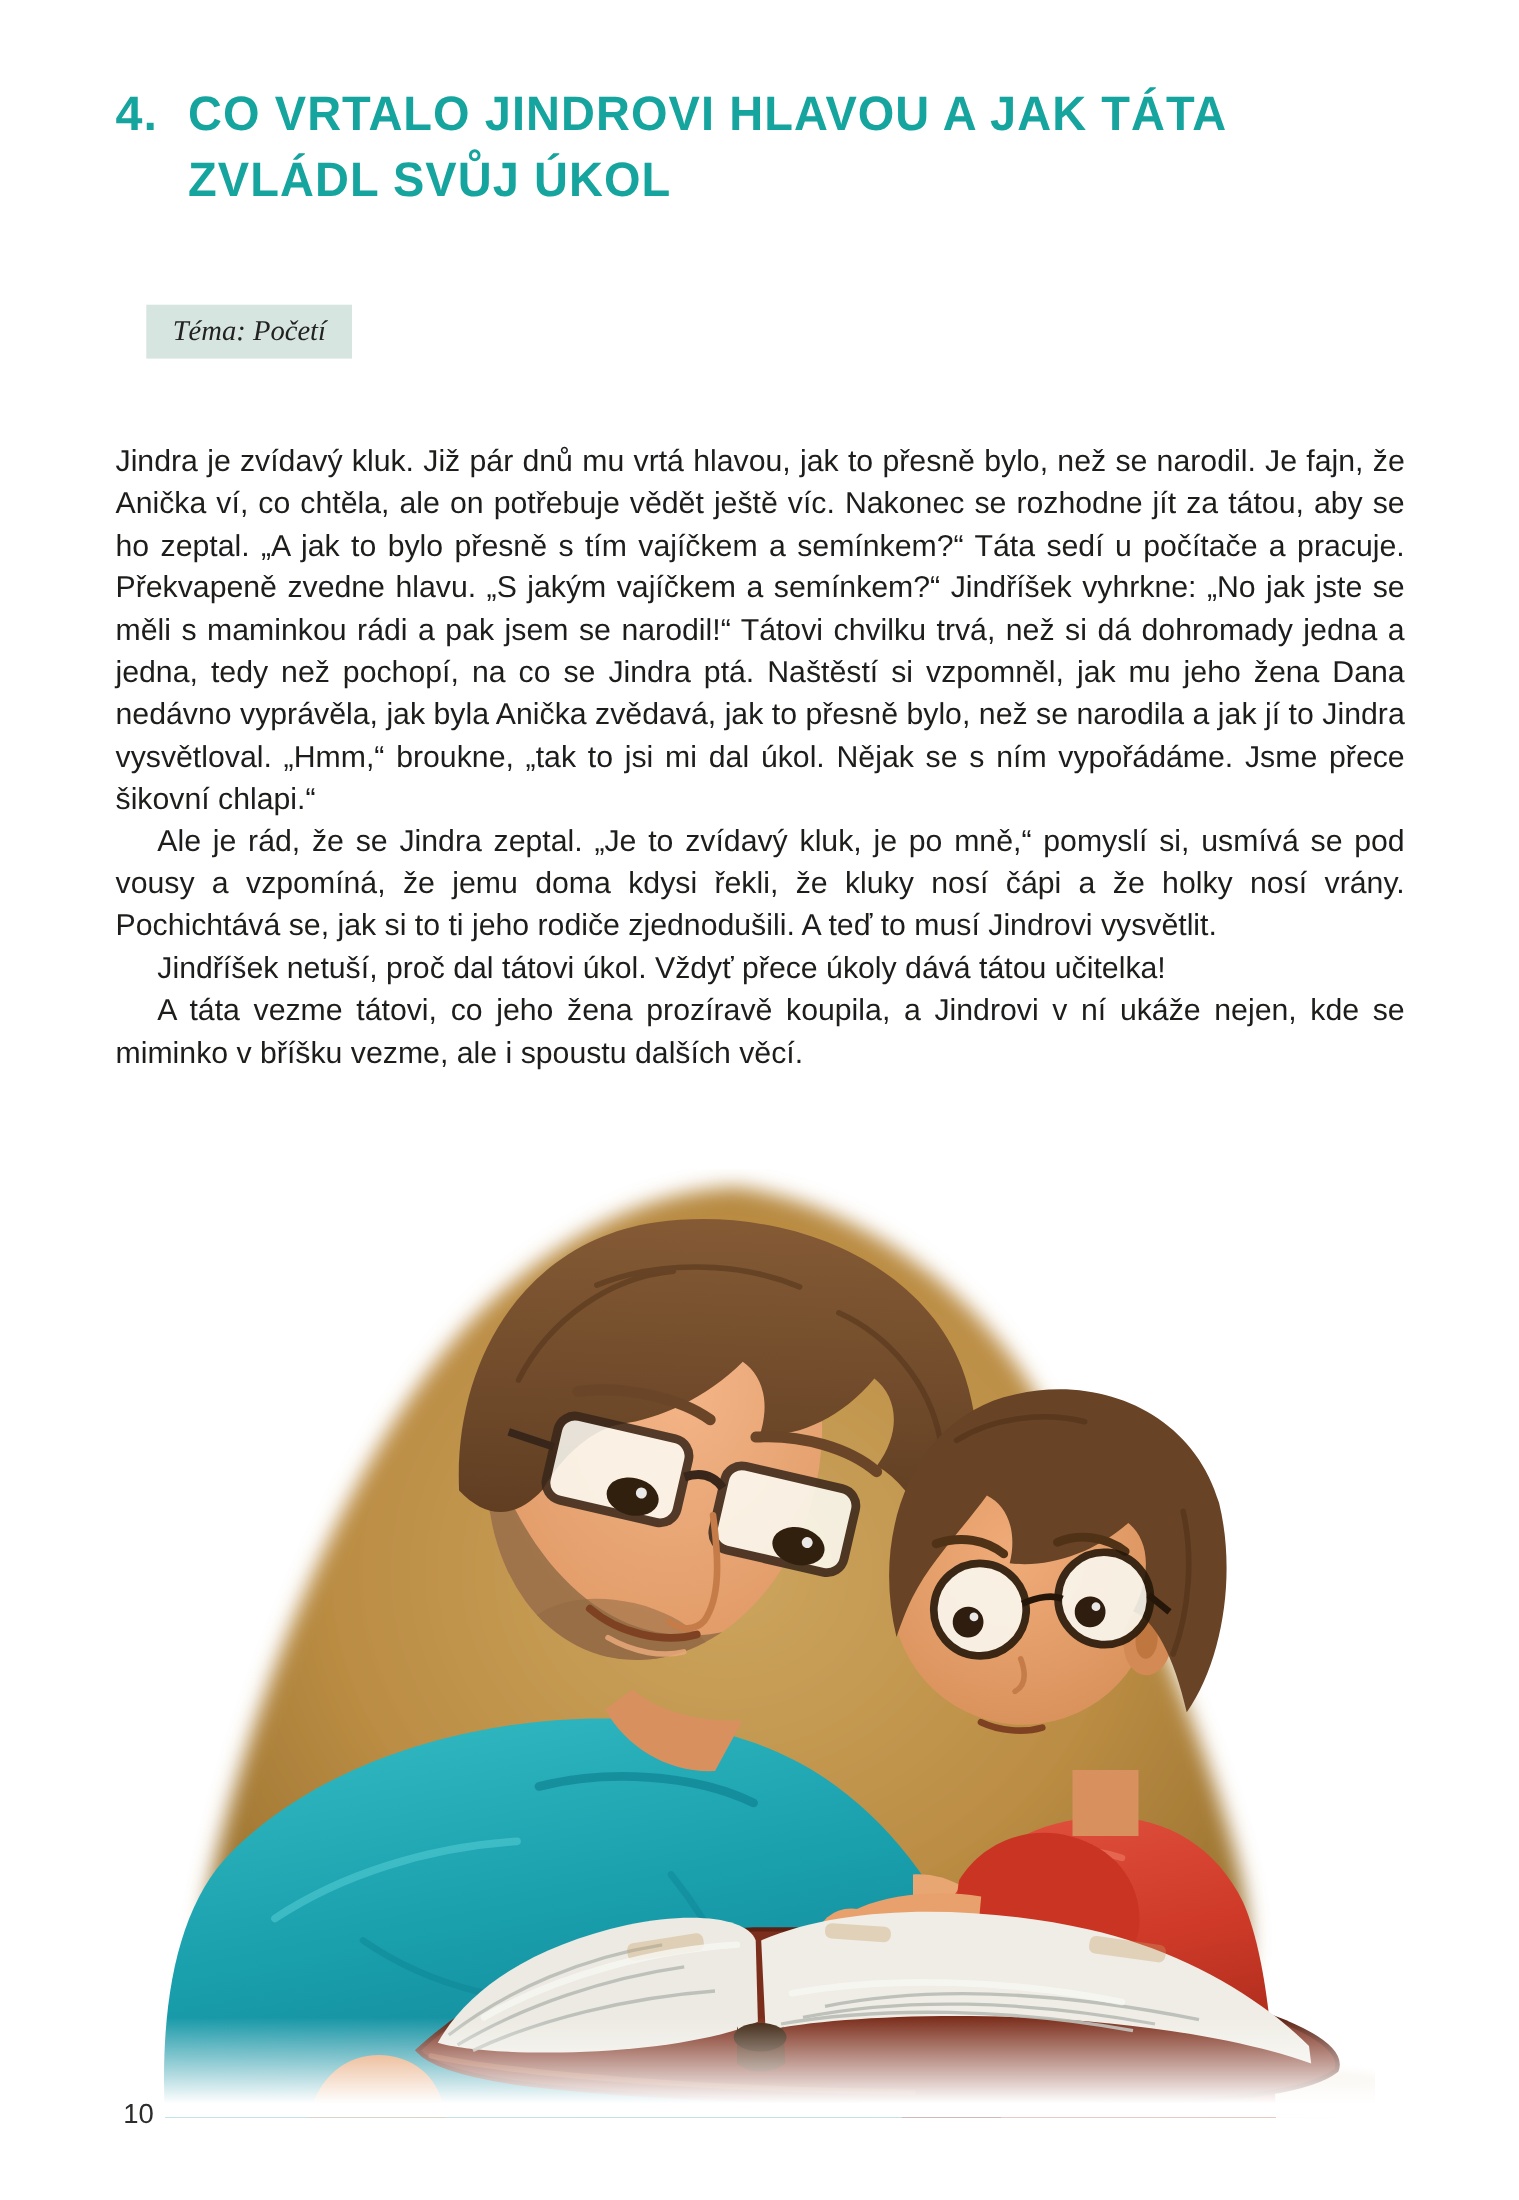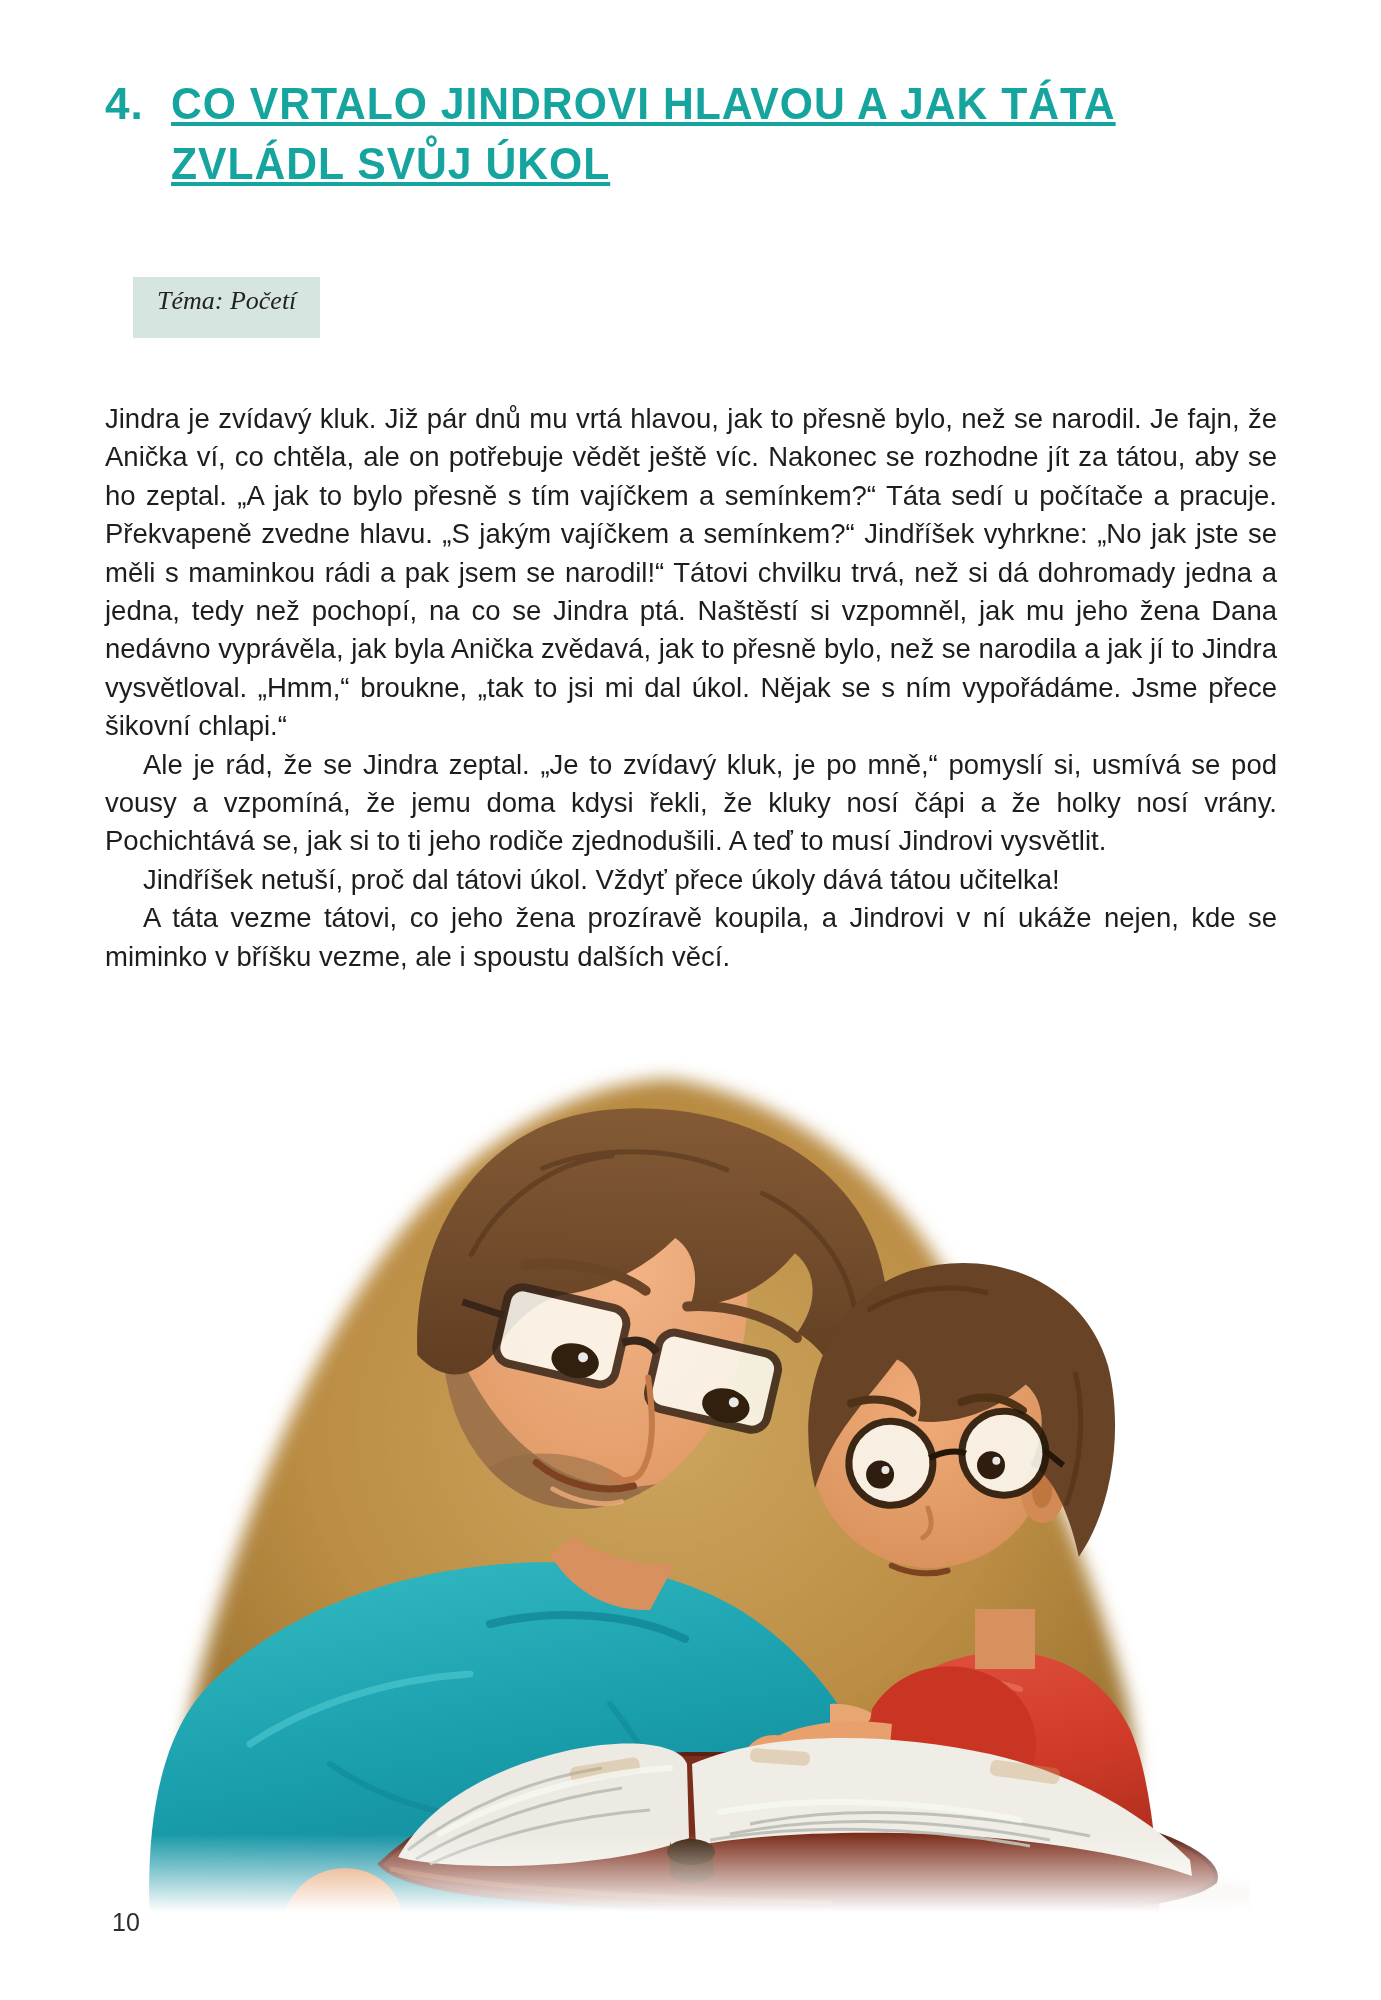--- a/index.html
+++ b/index.html
@@ -16,27 +16,27 @@
     position:absolute;left:105px;top:74px;width:1180px;
     display:flex;align-items:flex-start;
     color:#16a49e;
     font-weight:bold;
     letter-spacing:1px;
   }
   .heading .num{
     font-size:44px;line-height:60px;width:66px;flex:0 0 66px;
     font-weight:bold;
   }
-  .heading .title-lines{font-size:44px;line-height:60px;text-decoration:underline;}
+  .heading .title-lines{font-size:44px;line-height:60px;}
   .heading .title-lines div{transform:scaleX(.97);transform-origin:left;}
   
   .topic{
     position:absolute;left:133px;top:277px;
     background:#d6e5e0;
-    padding:9px 24px 22px 24px;
+    padding:9px 24px 10px 24px;
     font-size:26px;font-style:italic;
     color:#222220;
     font-family:"Liberation Serif", serif;
   }
   
   .body-text{
     position:absolute;left:105px;top:352px;width:1172px;
     font-size:27.5px;line-height:38.4px;
     text-align:justify;
     color:#1d1d1b;

